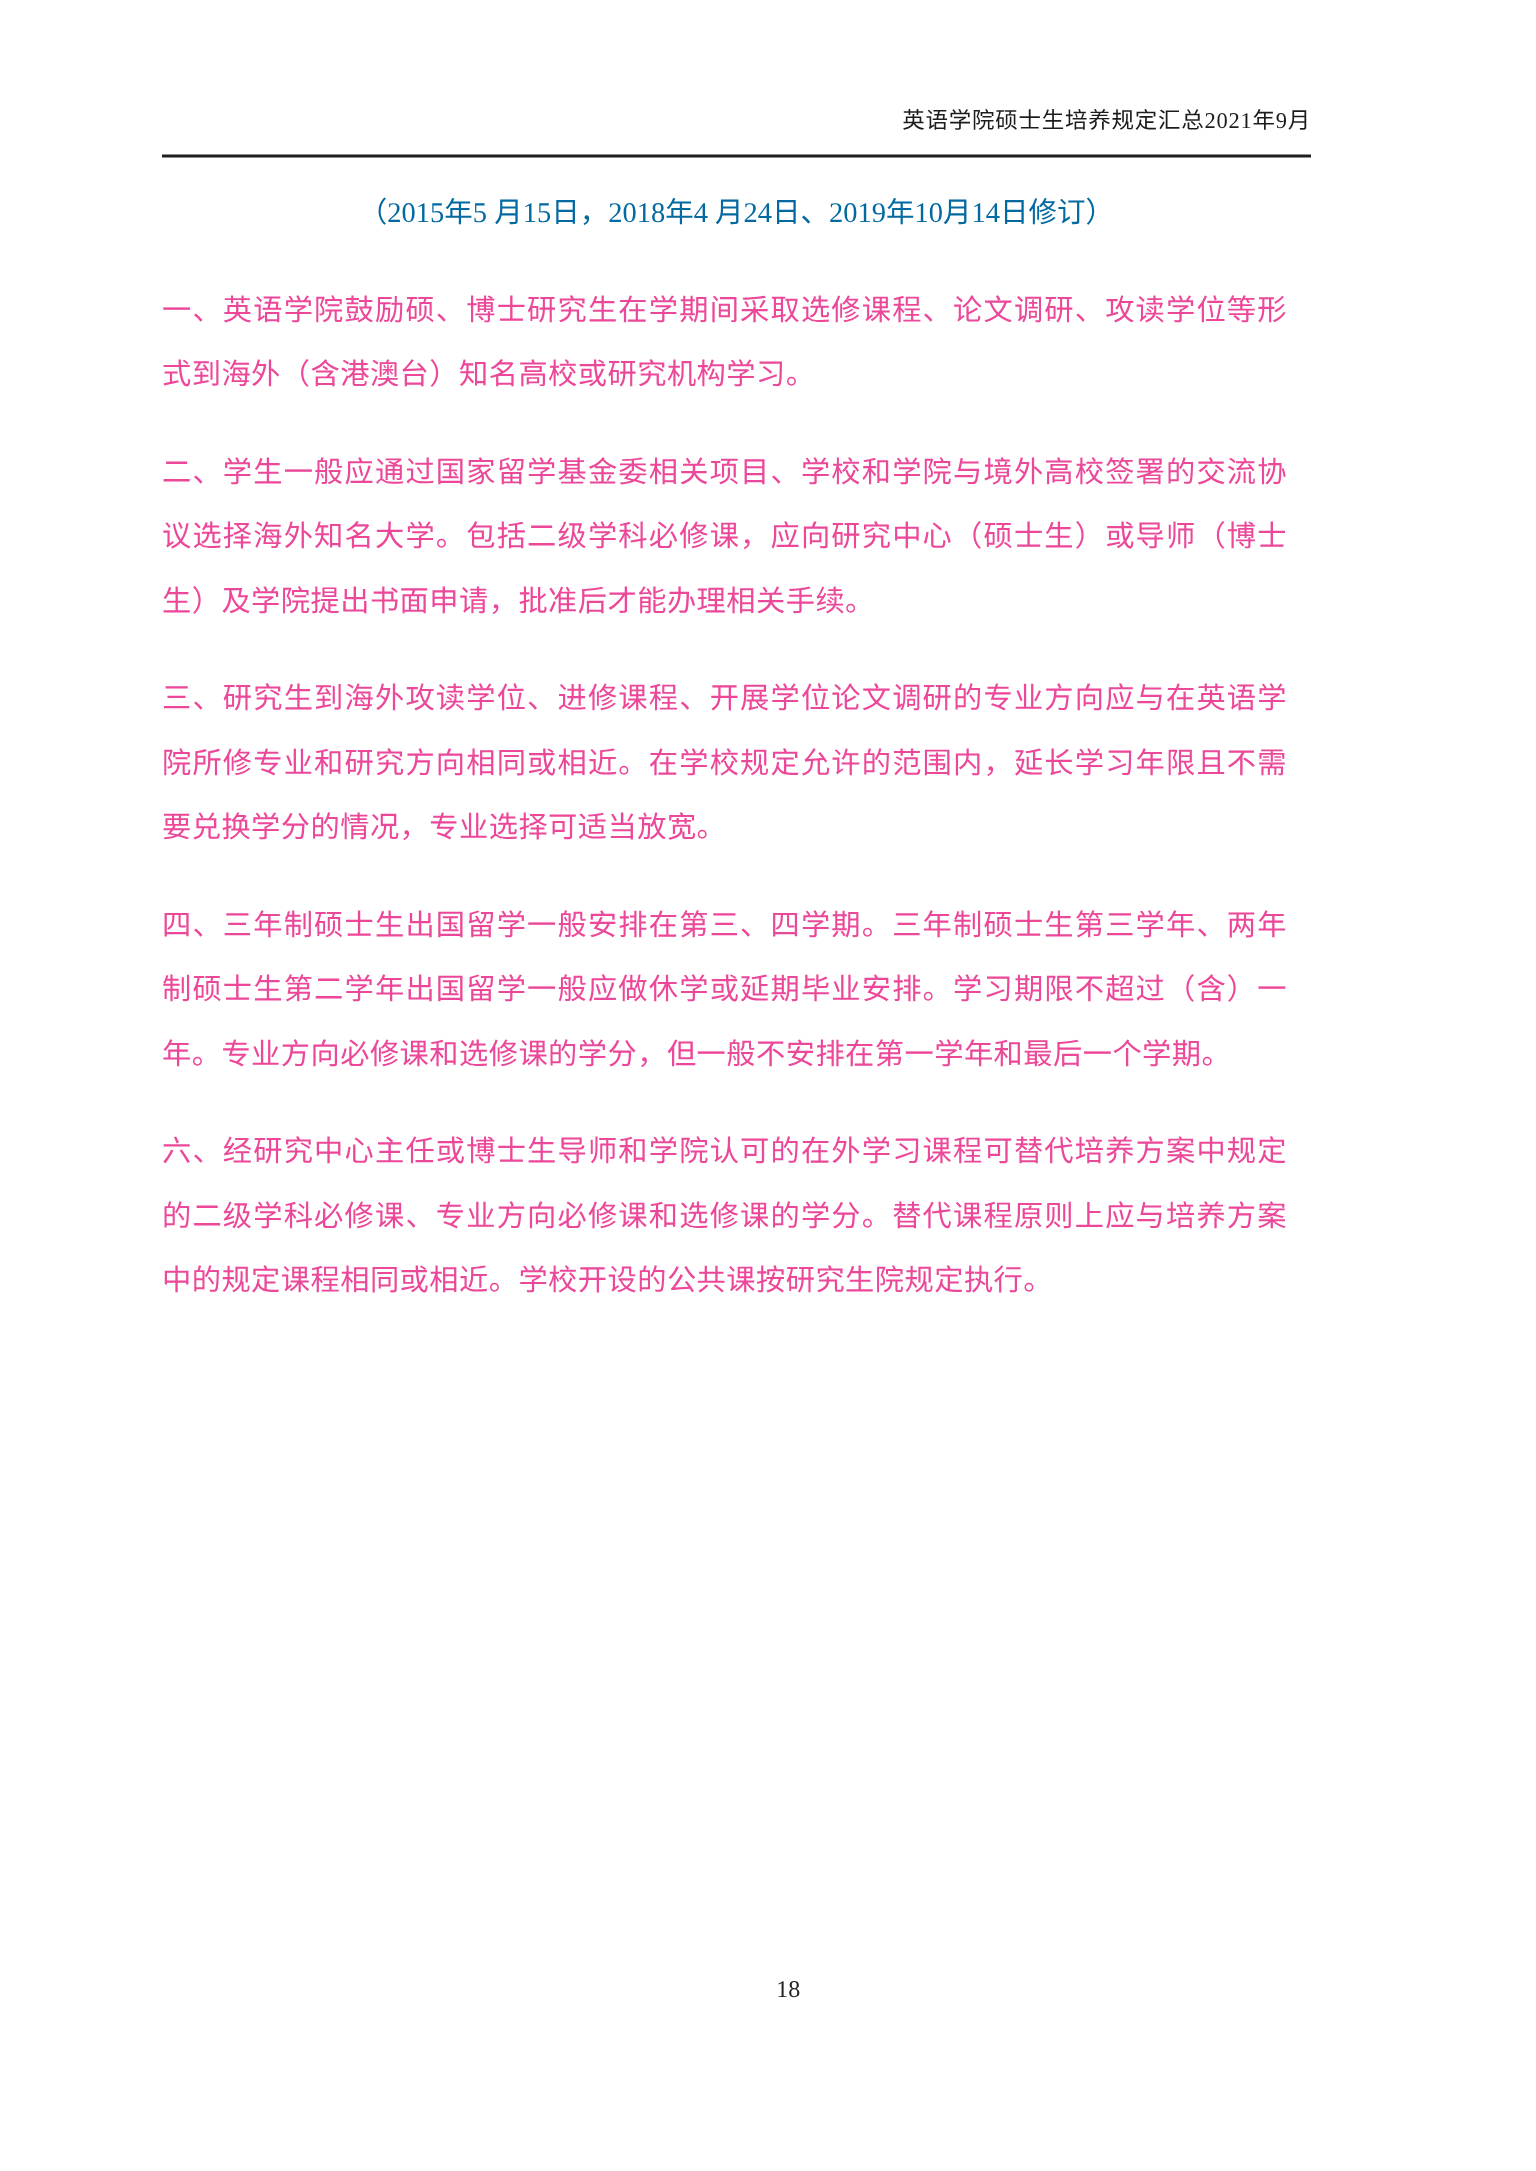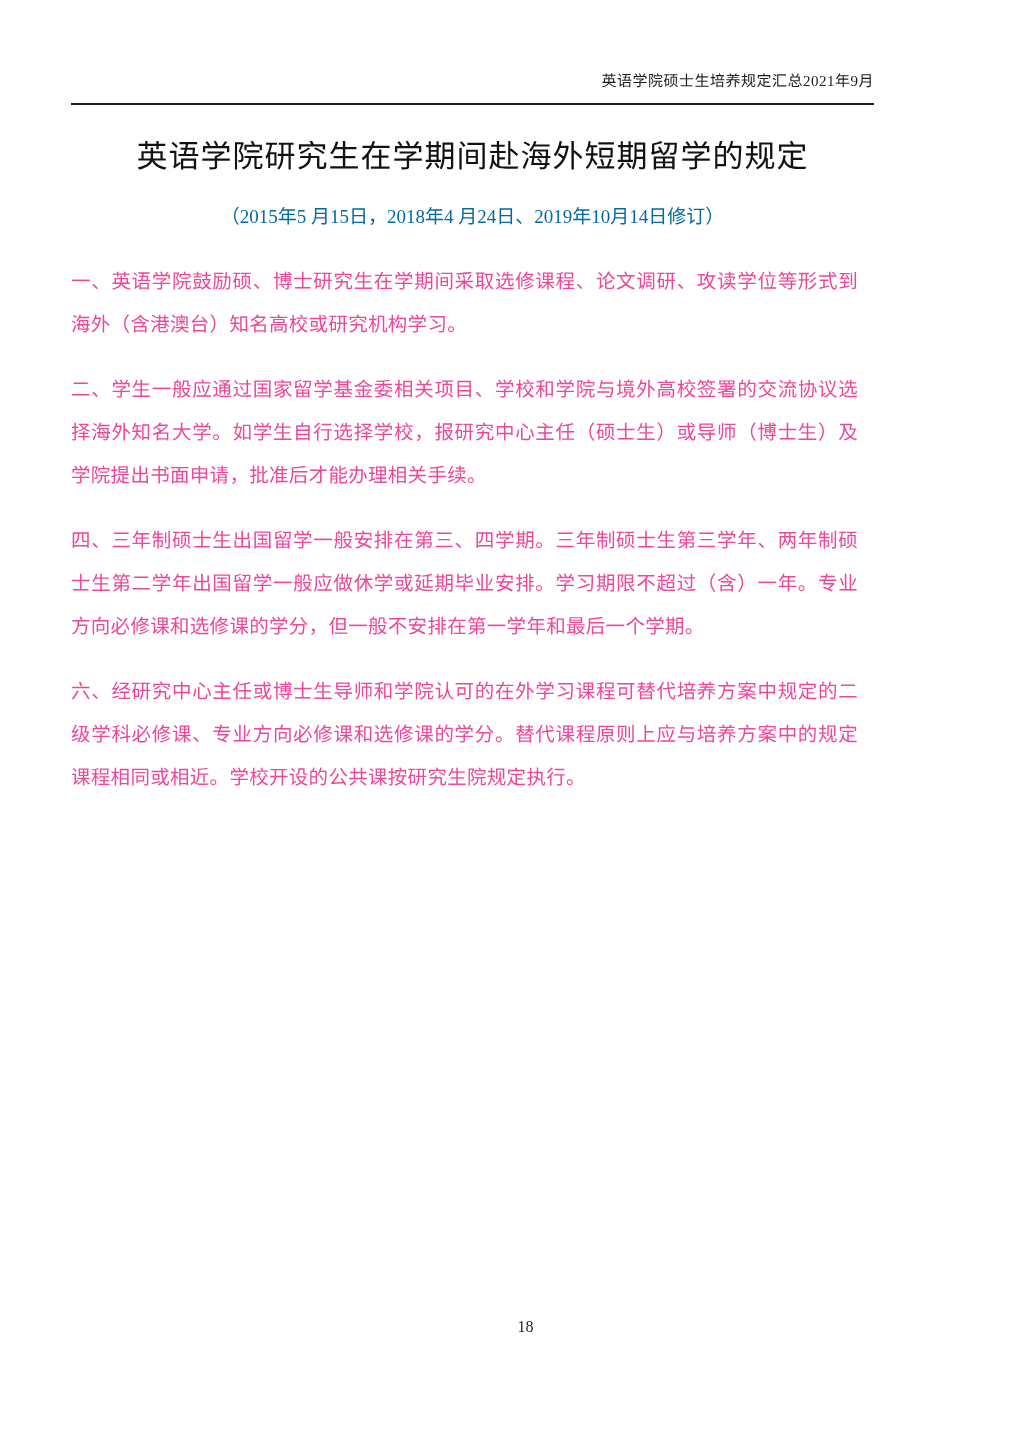--- a/index.html
+++ b/index.html
@@ -9,21 +9,21 @@
   }
   .page {
     position: relative;
     width: 1024px;
     height: 1447px;
     margin: 0 auto;
     background: #ffffff;
     color: #1a1a1a;
     font-family: "Liberation Serif", "DejaVu Serif", serif;
     box-sizing: border-box;
-    padding: 72px 150px 0 71px;
+    padding: 72px 150px 0 108px;
     overflow: hidden;
   }
   .doc-header {
     text-align: right;
     font-size: 15px;
     line-height: 18px;
     color: #1c1c1c;
     letter-spacing: 0.5px;
     white-space: nowrap;
   }
@@ -75,26 +75,26 @@
 </style>
 </head>
 <body>
 
 <div class="page">
 
   <div class="doc-header">英语学院硕士生培养规定汇总2021年9月</div>
 
   <hr class="header-rule">
 
-  <h1 class="doc-title">英语学院研究生在学期间赴海外短期留学的规定</h1>
 
   <div class="doc-subtitle">（2015年5 月15日，2018年4 月24日、2019年10月14日修订）</div>
 
   <div class="doc-body">
     <p>一、英语学院鼓励硕、博士研究生在学期间采取选修课程、论文调研、攻读学位等形式到海外（含港澳台）知名高校或研究机构学习。</p>
-    <p>二、学生一般应通过国家留学基金委相关项目、学校和学院与境外高校签署的交流协议选择海外知名大学。如学生自行选择学校，报研究中心主任（硕士生）或导师（博士生）及学院提出书面申请，批准后才能办理相关手续。</p>
+    <p>二、学生一般应通过国家留学基金委相关项目、学校和学院与境外高校签署的交流协议选择海外知名大学。包括二级学科必修课，应向研究中心（硕士生）或导师（博士生）及学院提出书面申请，批准后才能办理相关手续。</p>
+    <p>三、研究生到海外攻读学位、进修课程、开展学位论文调研的专业方向应与在英语学院所修专业和研究方向相同或相近。在学校规定允许的范围内，延长学习年限且不需要兑换学分的情况，专业选择可适当放宽。</p>
     <p>四、三年制硕士生出国留学一般安排在第三、四学期。三年制硕士生第三学年、两年制硕士生第二学年出国留学一般应做休学或延期毕业安排。学习期限不超过（含）一年。专业方向必修课和选修课的学分，但一般不安排在第一学年和最后一个学期。</p>
     <p>六、经研究中心主任或博士生导师和学院认可的在外学习课程可替代培养方案中规定的二级学科必修课、专业方向必修课和选修课的学分。替代课程原则上应与培养方案中的规定课程相同或相近。学校开设的公共课按研究生院规定执行。</p>
   </div>
 
   <div class="page-footer">18</div>
 
 </div>
 
 </body></html>

